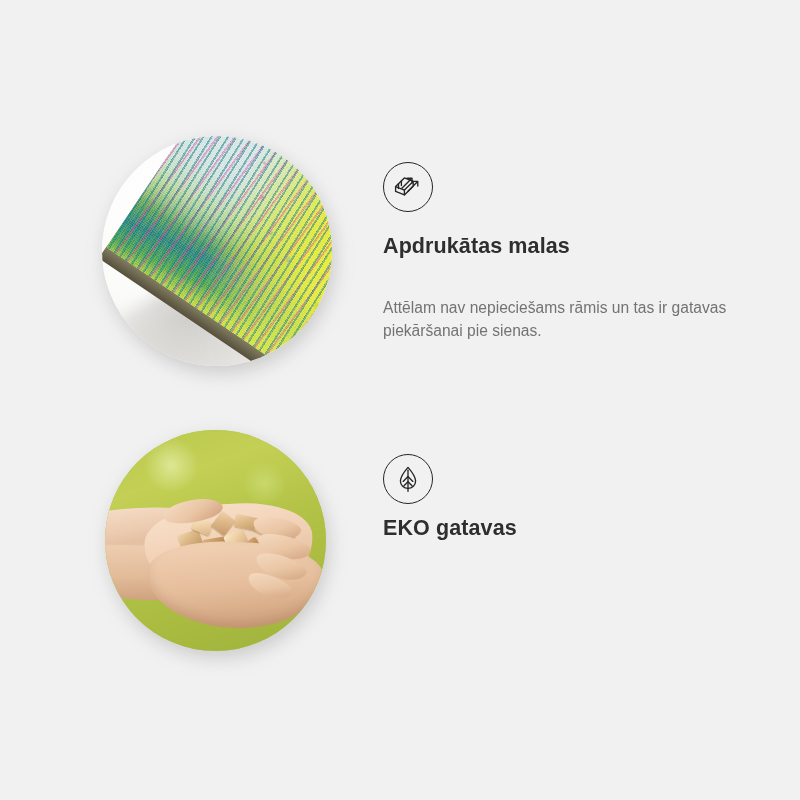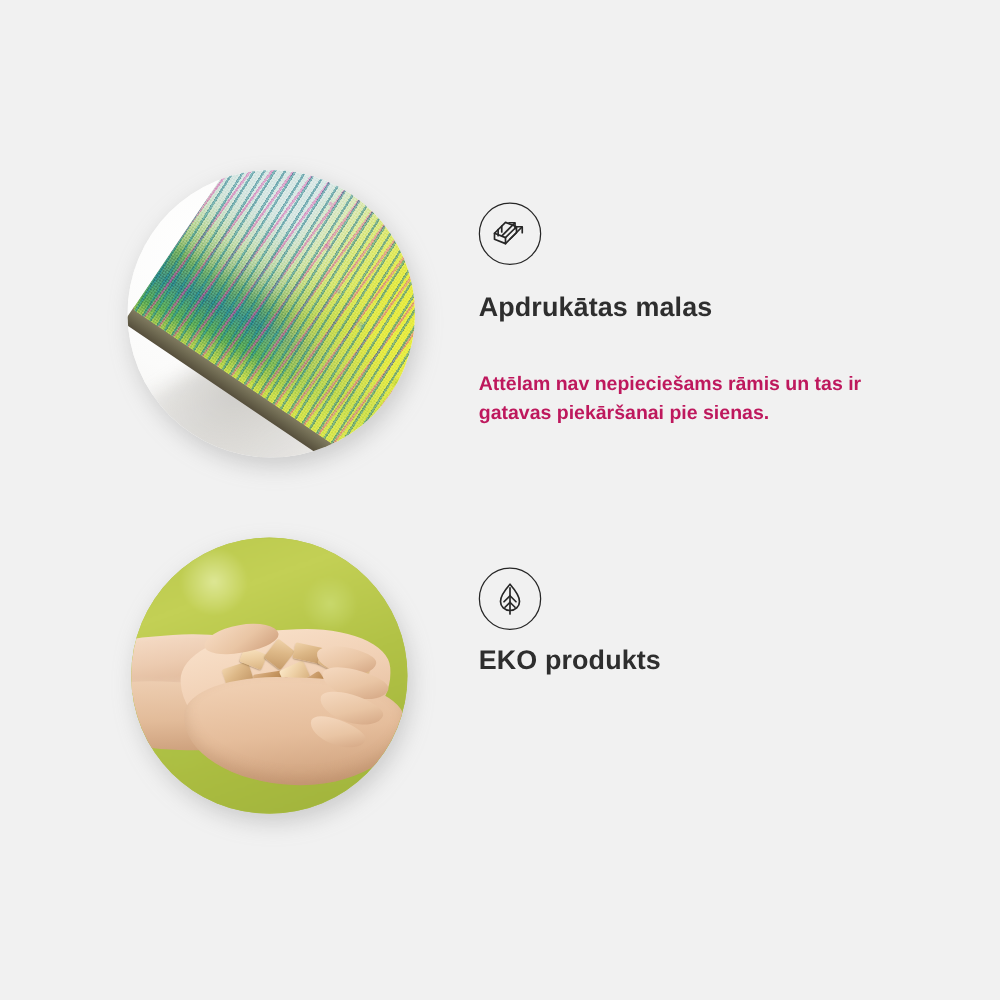--- a/index.html
+++ b/index.html
@@ -262,22 +262,22 @@
     font-size: 21.5px;
     font-weight: 600;
     color: #2e2e2e;
     letter-spacing: 0.1px;
     line-height: 1.2;
     margin-bottom: 7px;
   }
 
   .feature-desc {
     font-size: 15.6px;
-    font-weight: 700;
-    color: #be185d;
+    font-weight: 400;
+    color: #737373;
     line-height: 1.52;
     max-width: 352px;
     margin-top: 36px;
   }
 
   #feature-eco-product .text-col { padding-top: 26px; }
   #feature-eco-product .feature-title { margin-bottom: 4px; }
 </style>
 </head>
 <body>
@@ -374,18 +374,18 @@
 
           <path d="M15 6.2 L15 27.2"></path>
 
           <path d="M15 12.6 L10.2 17.4"></path>
           <path d="M15 12.6 L19.8 17.4"></path>
           <path d="M15 17.8 L11.0 21.8"></path>
           <path d="M15 17.8 L19.0 21.8"></path>
         </svg>
       </div>
 
-      <h2 class="feature-title">EKO produkts</h2>
+      <h2 class="feature-title">EKO gatavas</h2>
 
     </div>
   </section>
 
 </div>
 
 </body></html>

